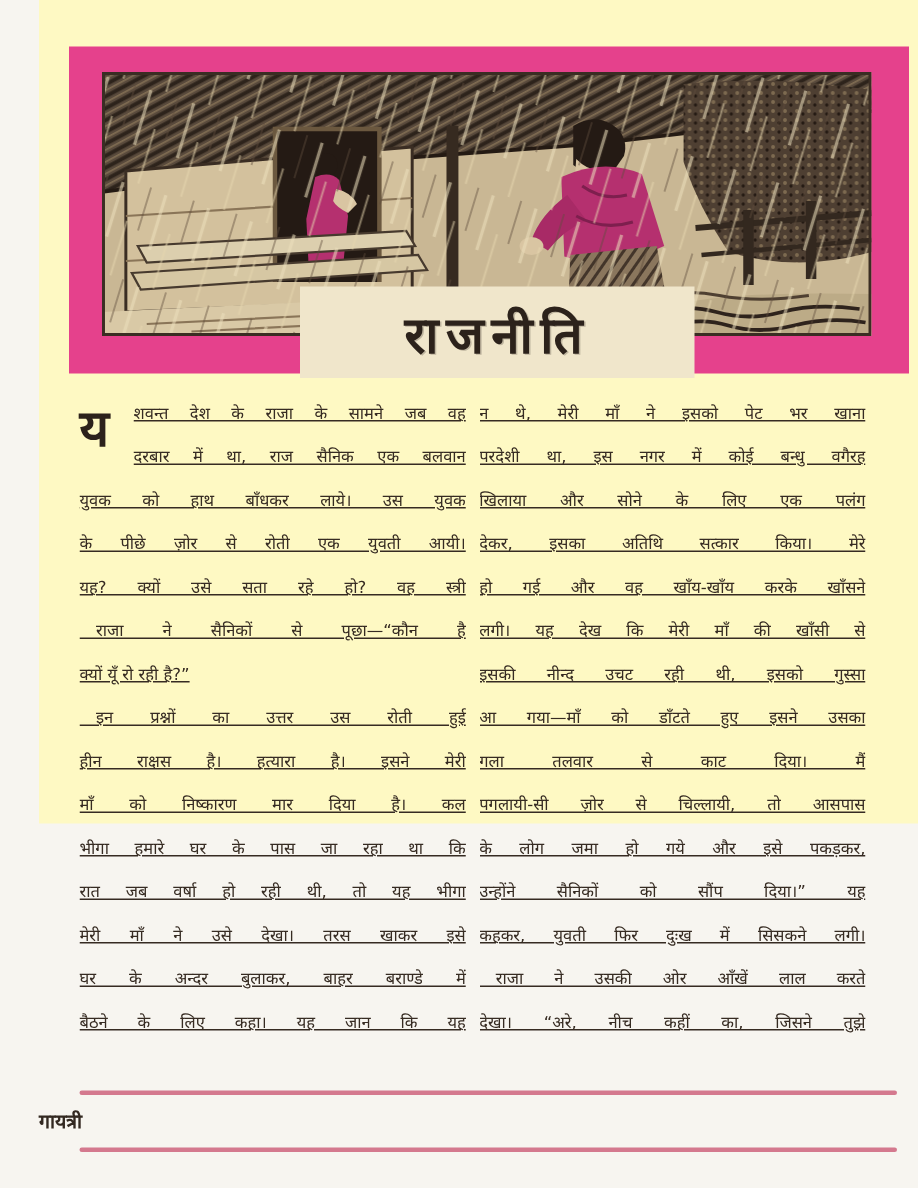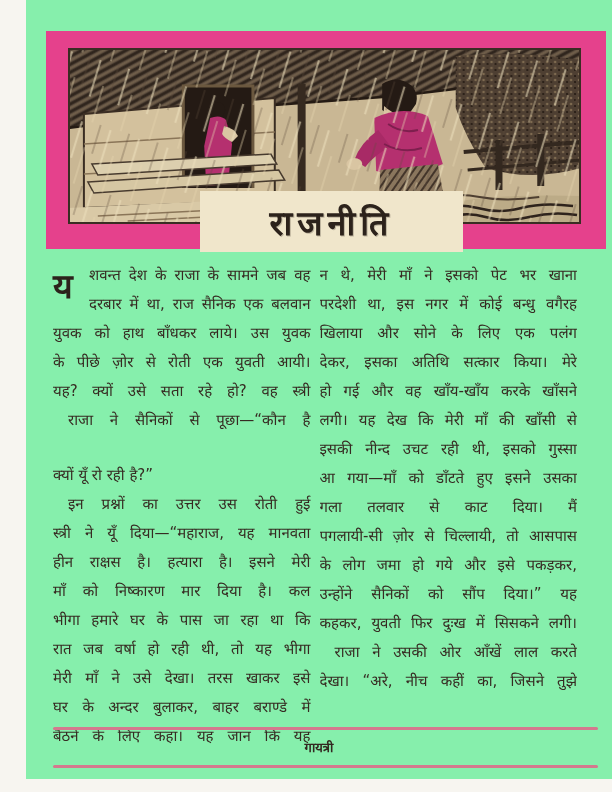--- a/index.html
+++ b/index.html
@@ -5,22 +5,22 @@
   * { margin:0; padding:0; box-sizing:border-box; }
   html,body { width:612px; height:792px; }
   body {
     position:relative;
     background:#f7f5f0;
     font-family:"DejaVu Sans", sans-serif;
     overflow:hidden;
   }
   .page {
     position:absolute; left:26px; top:0;
-    width:586px; height:779px;
-    background:#86efac;
+    width:586px; height:549px;
+    background:#fef9c3;
   }
   .frame {
     position:absolute; left:20px; top:31px;
     width:560px; height:218px;
     background:#e5418c;
     padding:17px 25px 25px 22px;
   }
   .frame svg { width:100%; height:100%; display:block; }
   .title-box {
     position:absolute; left:174px; top:191px;
@@ -36,40 +36,40 @@
     white-space:nowrap;
   }
   .columns {
     position:absolute; left:27px; top:261px;
     width:524px;
     display:flex; gap:9px;
   }
   .col { flex:1; min-width:0; }
   .text-line {
     height:29px; line-height:29px;
-    font-size:15px; color:#362b22;
+    font-size:11px; color:#362b22;
     white-space:nowrap; overflow:hidden;
-    text-align:justify; text-align-last:justify;
+    text-align:justify; text-align-last:justify;text-decoration:underline;
   }
   
-  .col-left > .text-line:nth-child(8) { text-align-last:left;margin-top:26px; }
+  .col-left > .text-line:nth-child(8) { text-align-last:left; }
   .drop-cap {
     float:left; width:36px; height:57px;
     font-size:34px; line-height:50px;
     font-weight:bold; color:#2c221b;
   }
   .rule {
     position:absolute; left:27px; width:545px; height:3px;
     background:#d4798e; border-radius:2px;
   }
   .rule-top { top:727px; }
   .rule-bottom { top:765px; }
   .footer-name {
     position:absolute; left:0; top:738px; width:100%;
-    text-align:center;
+    text-align:left;
     font-size:13px; font-weight:bold; color:#332921;
   }
 </style>
 </head>
 <body>
 
 <div class="page">
 
   <div class="frame">
     <svg viewBox="0 0 516 176" preserveAspectRatio="none">
@@ -160,21 +160,20 @@
     <div class="col col-left">
       <div class="drop-cap">य</div>
     <div class="text-line">शवन्त देश के राजा के सामने जब वह</div>
         <div class="text-line">दरबार में था, राज सैनिक एक बलवान</div>
         <div class="text-line">युवक को हाथ बाँधकर लाये। उस युवक</div>
         <div class="text-line">के पीछे ज़ोर से रोती एक युवती आयी।</div>
         <div class="text-line">यह? क्यों उसे सता रहे हो? वह स्त्री</div>
         <div class="text-line"> राजा ने सैनिकों से पूछा—“कौन है</div>
         <div class="text-line">क्यों यूँ रो रही है?”</div>
         <div class="text-line"> इन प्रश्नों का उत्तर उस रोती हुई</div>
-        <div class="text-line">स्त्री ने यूँ दिया—“महाराज, यह मानवता</div>
         <div class="text-line">हीन राक्षस है। हत्यारा है। इसने मेरी</div>
         <div class="text-line">माँ को निष्कारण मार दिया है। कल</div>
         <div class="text-line">भीगा हमारे घर के पास जा रहा था कि</div>
         <div class="text-line">रात जब वर्षा हो रही थी, तो यह भीगा</div>
         <div class="text-line">मेरी माँ ने उसे देखा। तरस खाकर इसे</div>
         <div class="text-line">घर के अन्दर बुलाकर, बाहर बराण्डे में</div>
         <div class="text-line">बैठने के लिए कहा। यह जान कि यह</div>
       </div>
     <div class="col col-right">
         <div class="text-line">न थे, मेरी माँ ने इसको पेट भर खाना</div>

